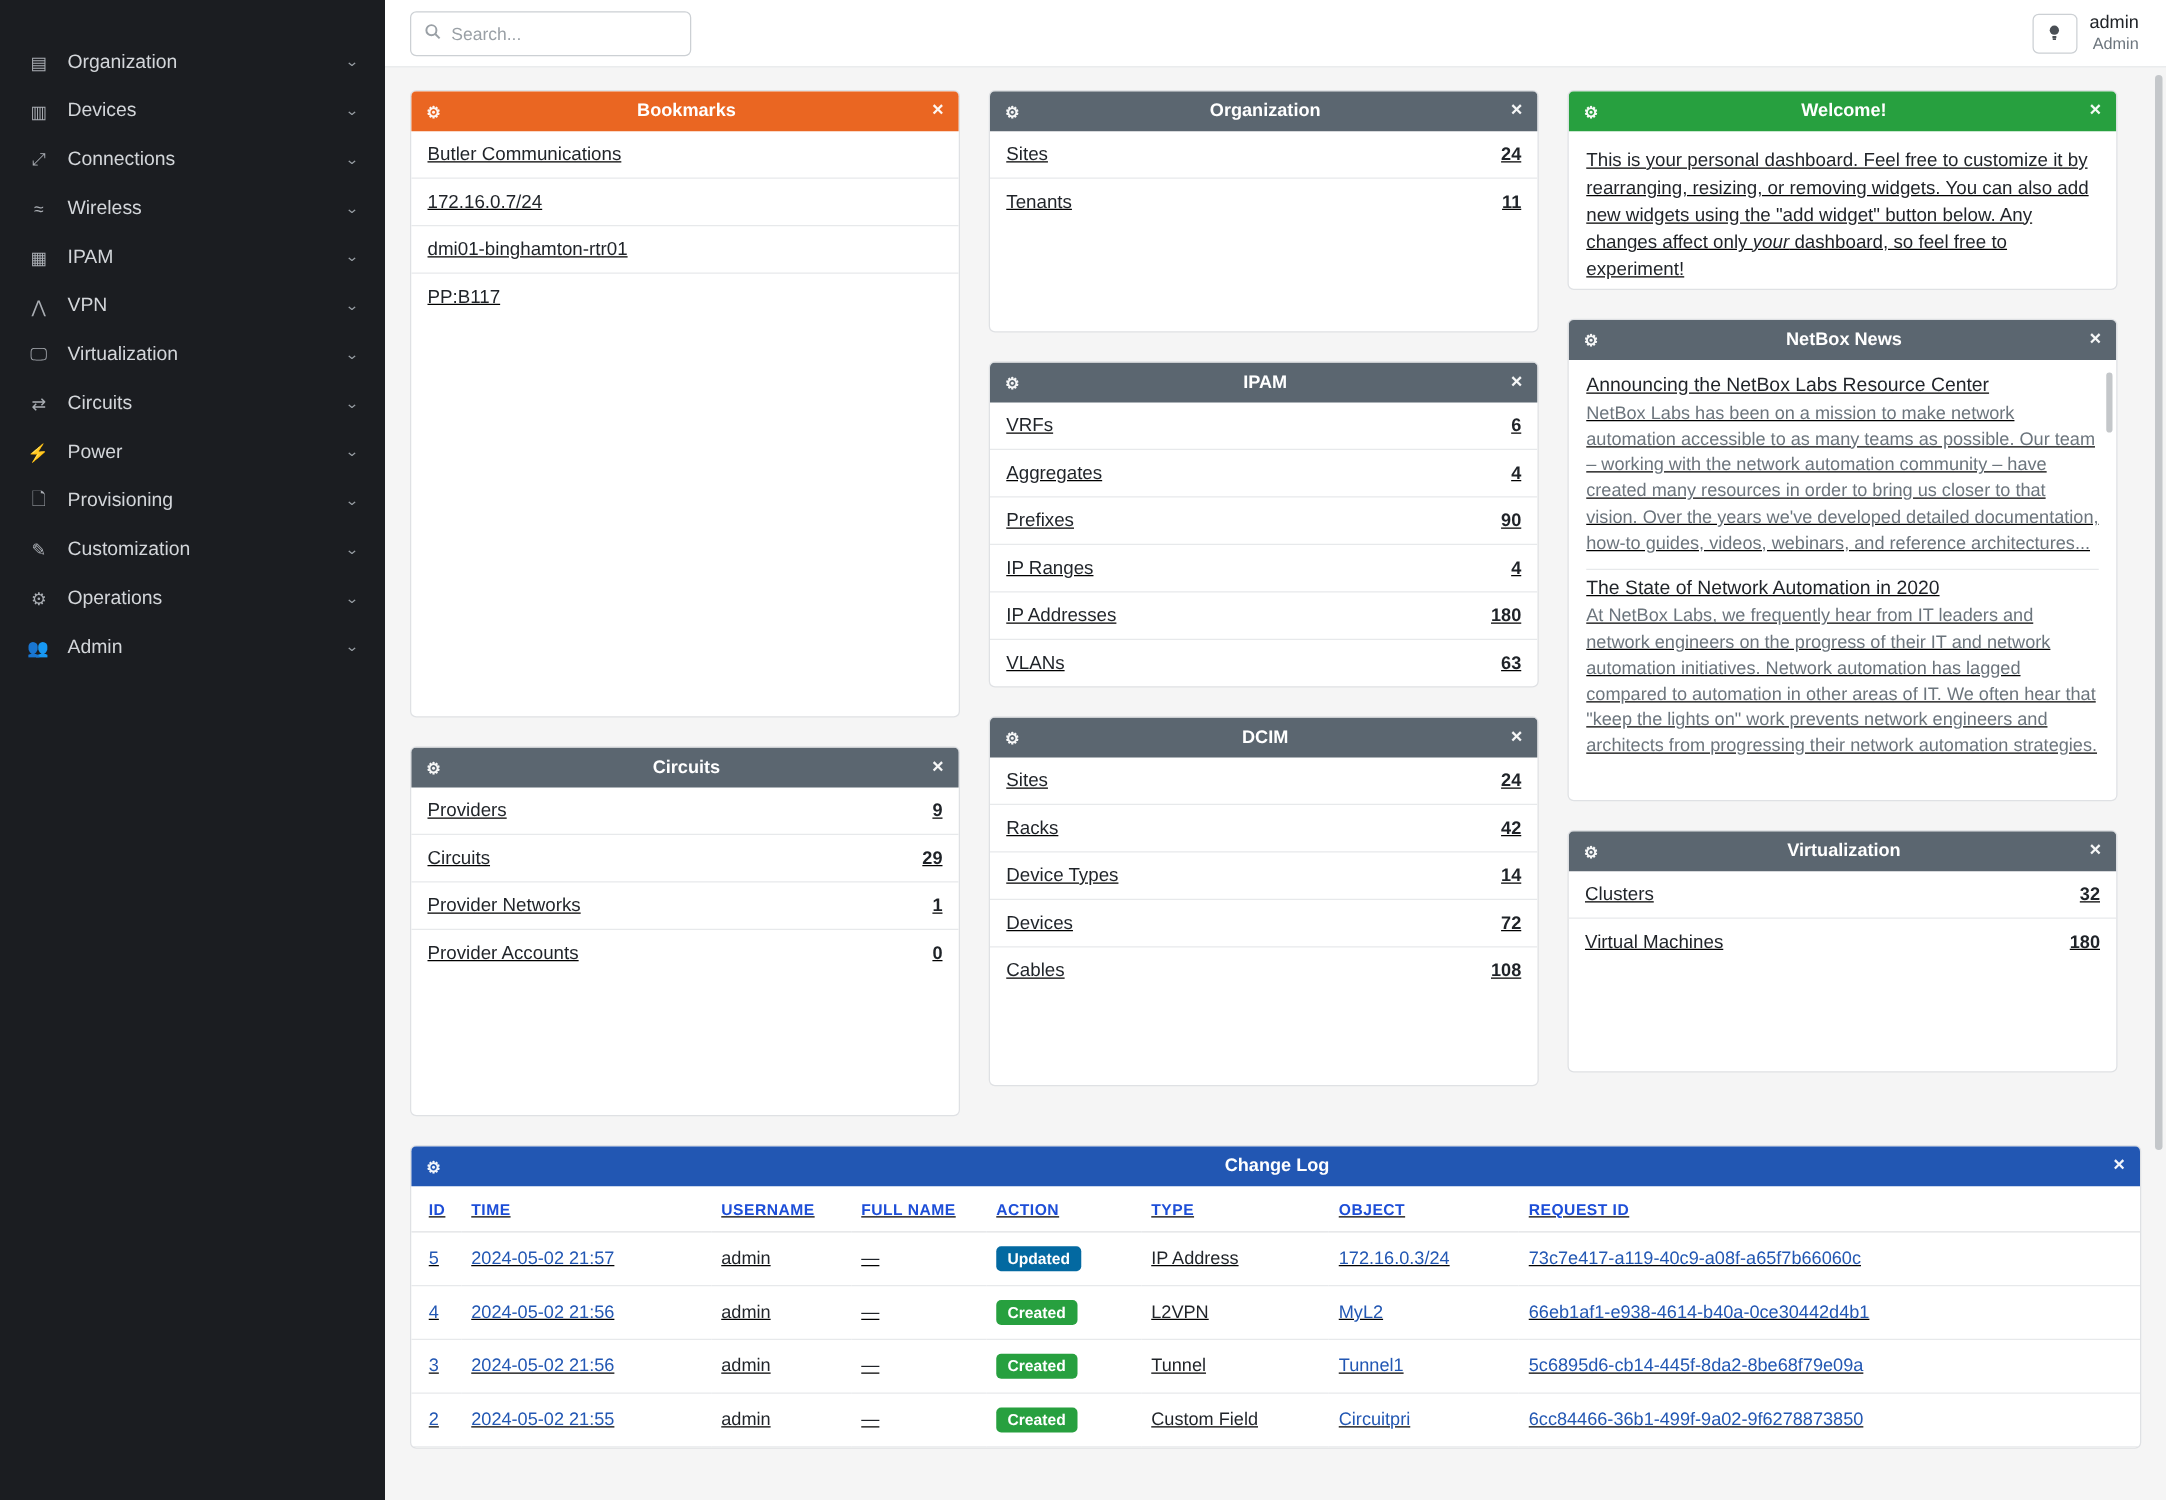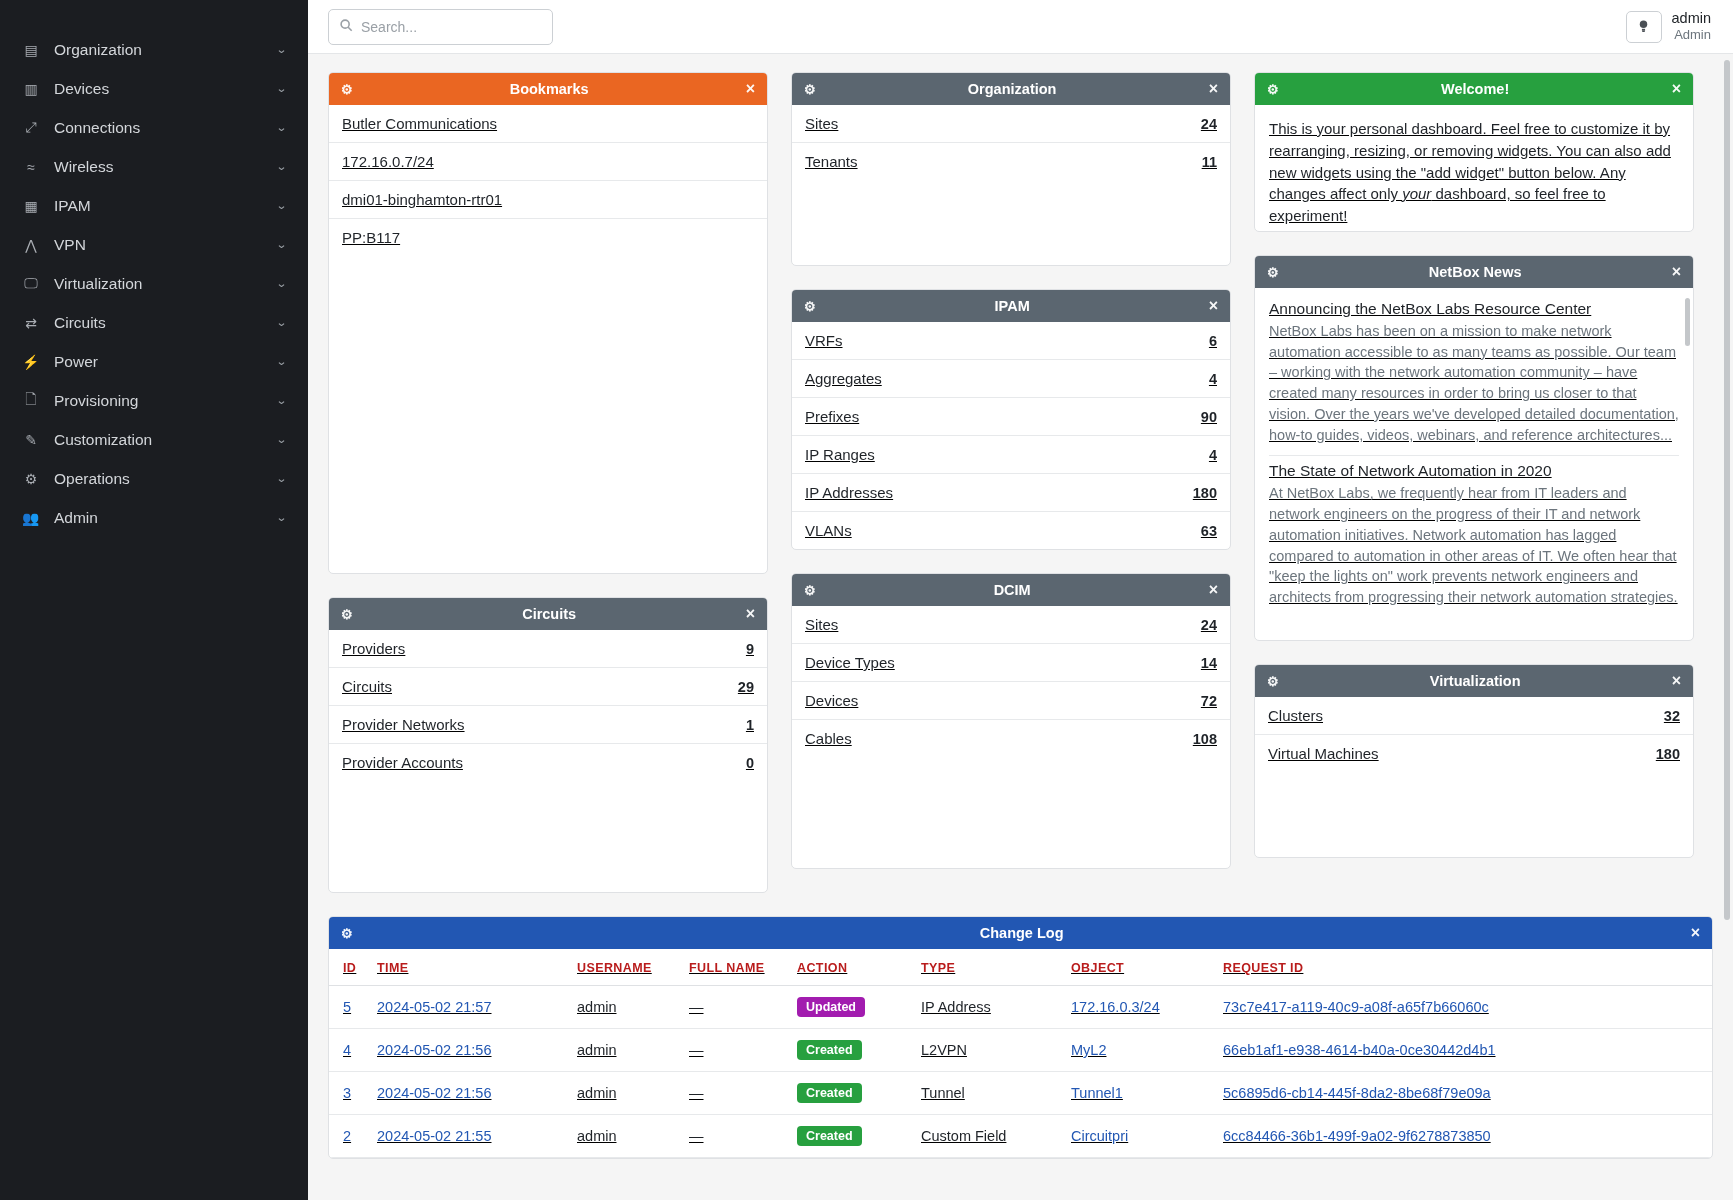--- a/index.html
+++ b/index.html
@@ -174,21 +174,21 @@
   .dcim-body { height: 262px; }
   .virt-body { height: 160px; }
 
   
   .changelog { margin-top: 23px; }
   table.cl { width: 100%; border-collapse: collapse; }
   table.cl th {
     text-align: left;
     font-size: 12.5px;
     letter-spacing: .4px;
-    color: #b91c1c;
+    color: #1d4ed8;
     font-weight: 700;
     padding: 12px 8px 10px 8px;
     border-bottom: 1px solid #dfe1e4;
     text-transform: uppercase;
   }
   table.cl td {
     font-size: 14.5px;
     color: #1f2328;
     padding: 11px 8px;
     border-bottom: 1px solid #e7e9eb;
@@ -196,21 +196,21 @@
   }
   .lnk { color: #2257b3; text-decoration: none; cursor: pointer; }
   .badge {
     display: inline-block;
     padding: 3px 9px;
     border-radius: 4px;
     font-size: 12.5px;
     font-weight: 700;
     color: #fff;
   }
-  .badge.updated { background: #a21caf; text-align: right; }
+  .badge.updated { background: #0369a1; text-align: right; }
   .badge.created { background: #27a03f; }
   .cl-col-id { width: 40px; padding-left: 14px !important; }
   .cl-col-time { width: 200px; }
   .cl-col-user { width: 112px; }
   .cl-col-full { width: 108px; }
   .cl-col-action { width: 124px; }
   .cl-col-type { width: 150px; }
   .cl-col-object { width: 152px; }
 
   .page-scroll {
@@ -447,20 +447,24 @@
             <div class="card-head">
               <span class="head-gear">⚙</span>
               <span class="head-title">DCIM</span>
               <span class="head-close">×</span>
             </div>
             <div class="card-body dcim-body">
               <ul class="row-list">
                 <li class="row-item">
                   <span class="row-label">Sites</span>
                   <span class="row-value">24</span>
+                </li>
+                <li class="row-item">
+                  <span class="row-label">Racks</span>
+                  <span class="row-value">42</span>
                 </li>
                 <li class="row-item">
                   <span class="row-label">Device Types</span>
                   <span class="row-value">14</span>
                 </li>
                 <li class="row-item">
                   <span class="row-label">Devices</span>
                   <span class="row-value">72</span>
                 </li>
                 <li class="row-item">

